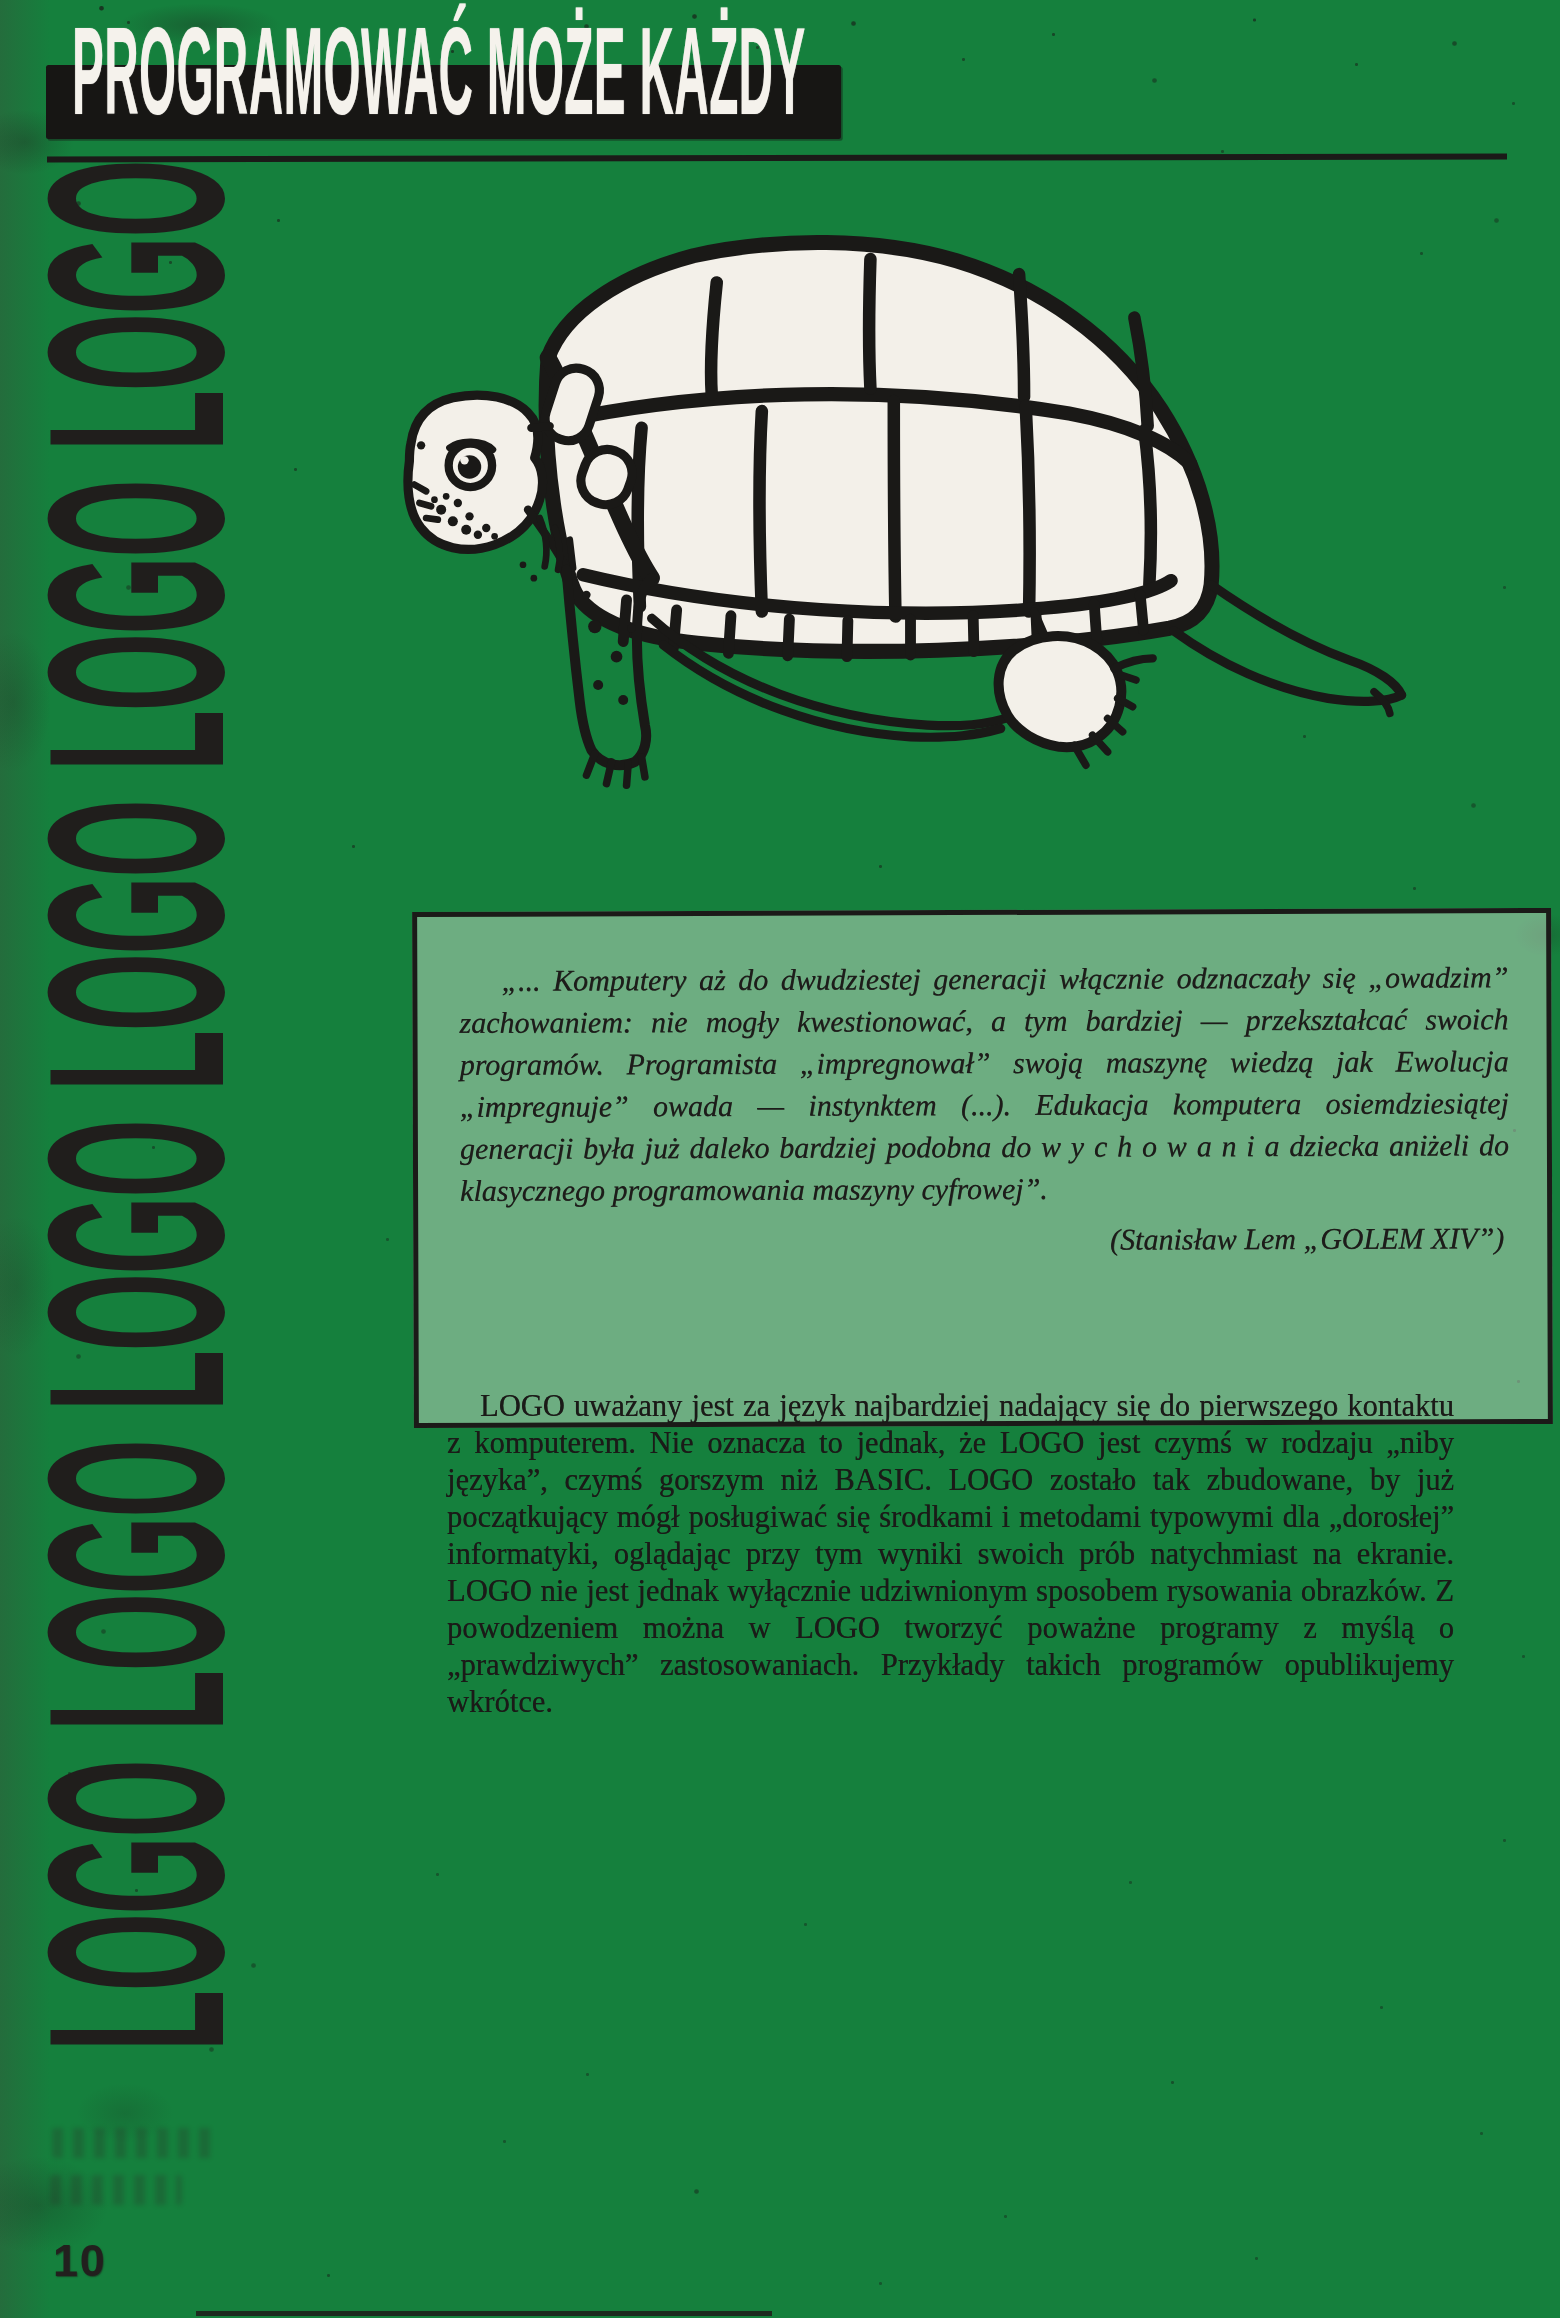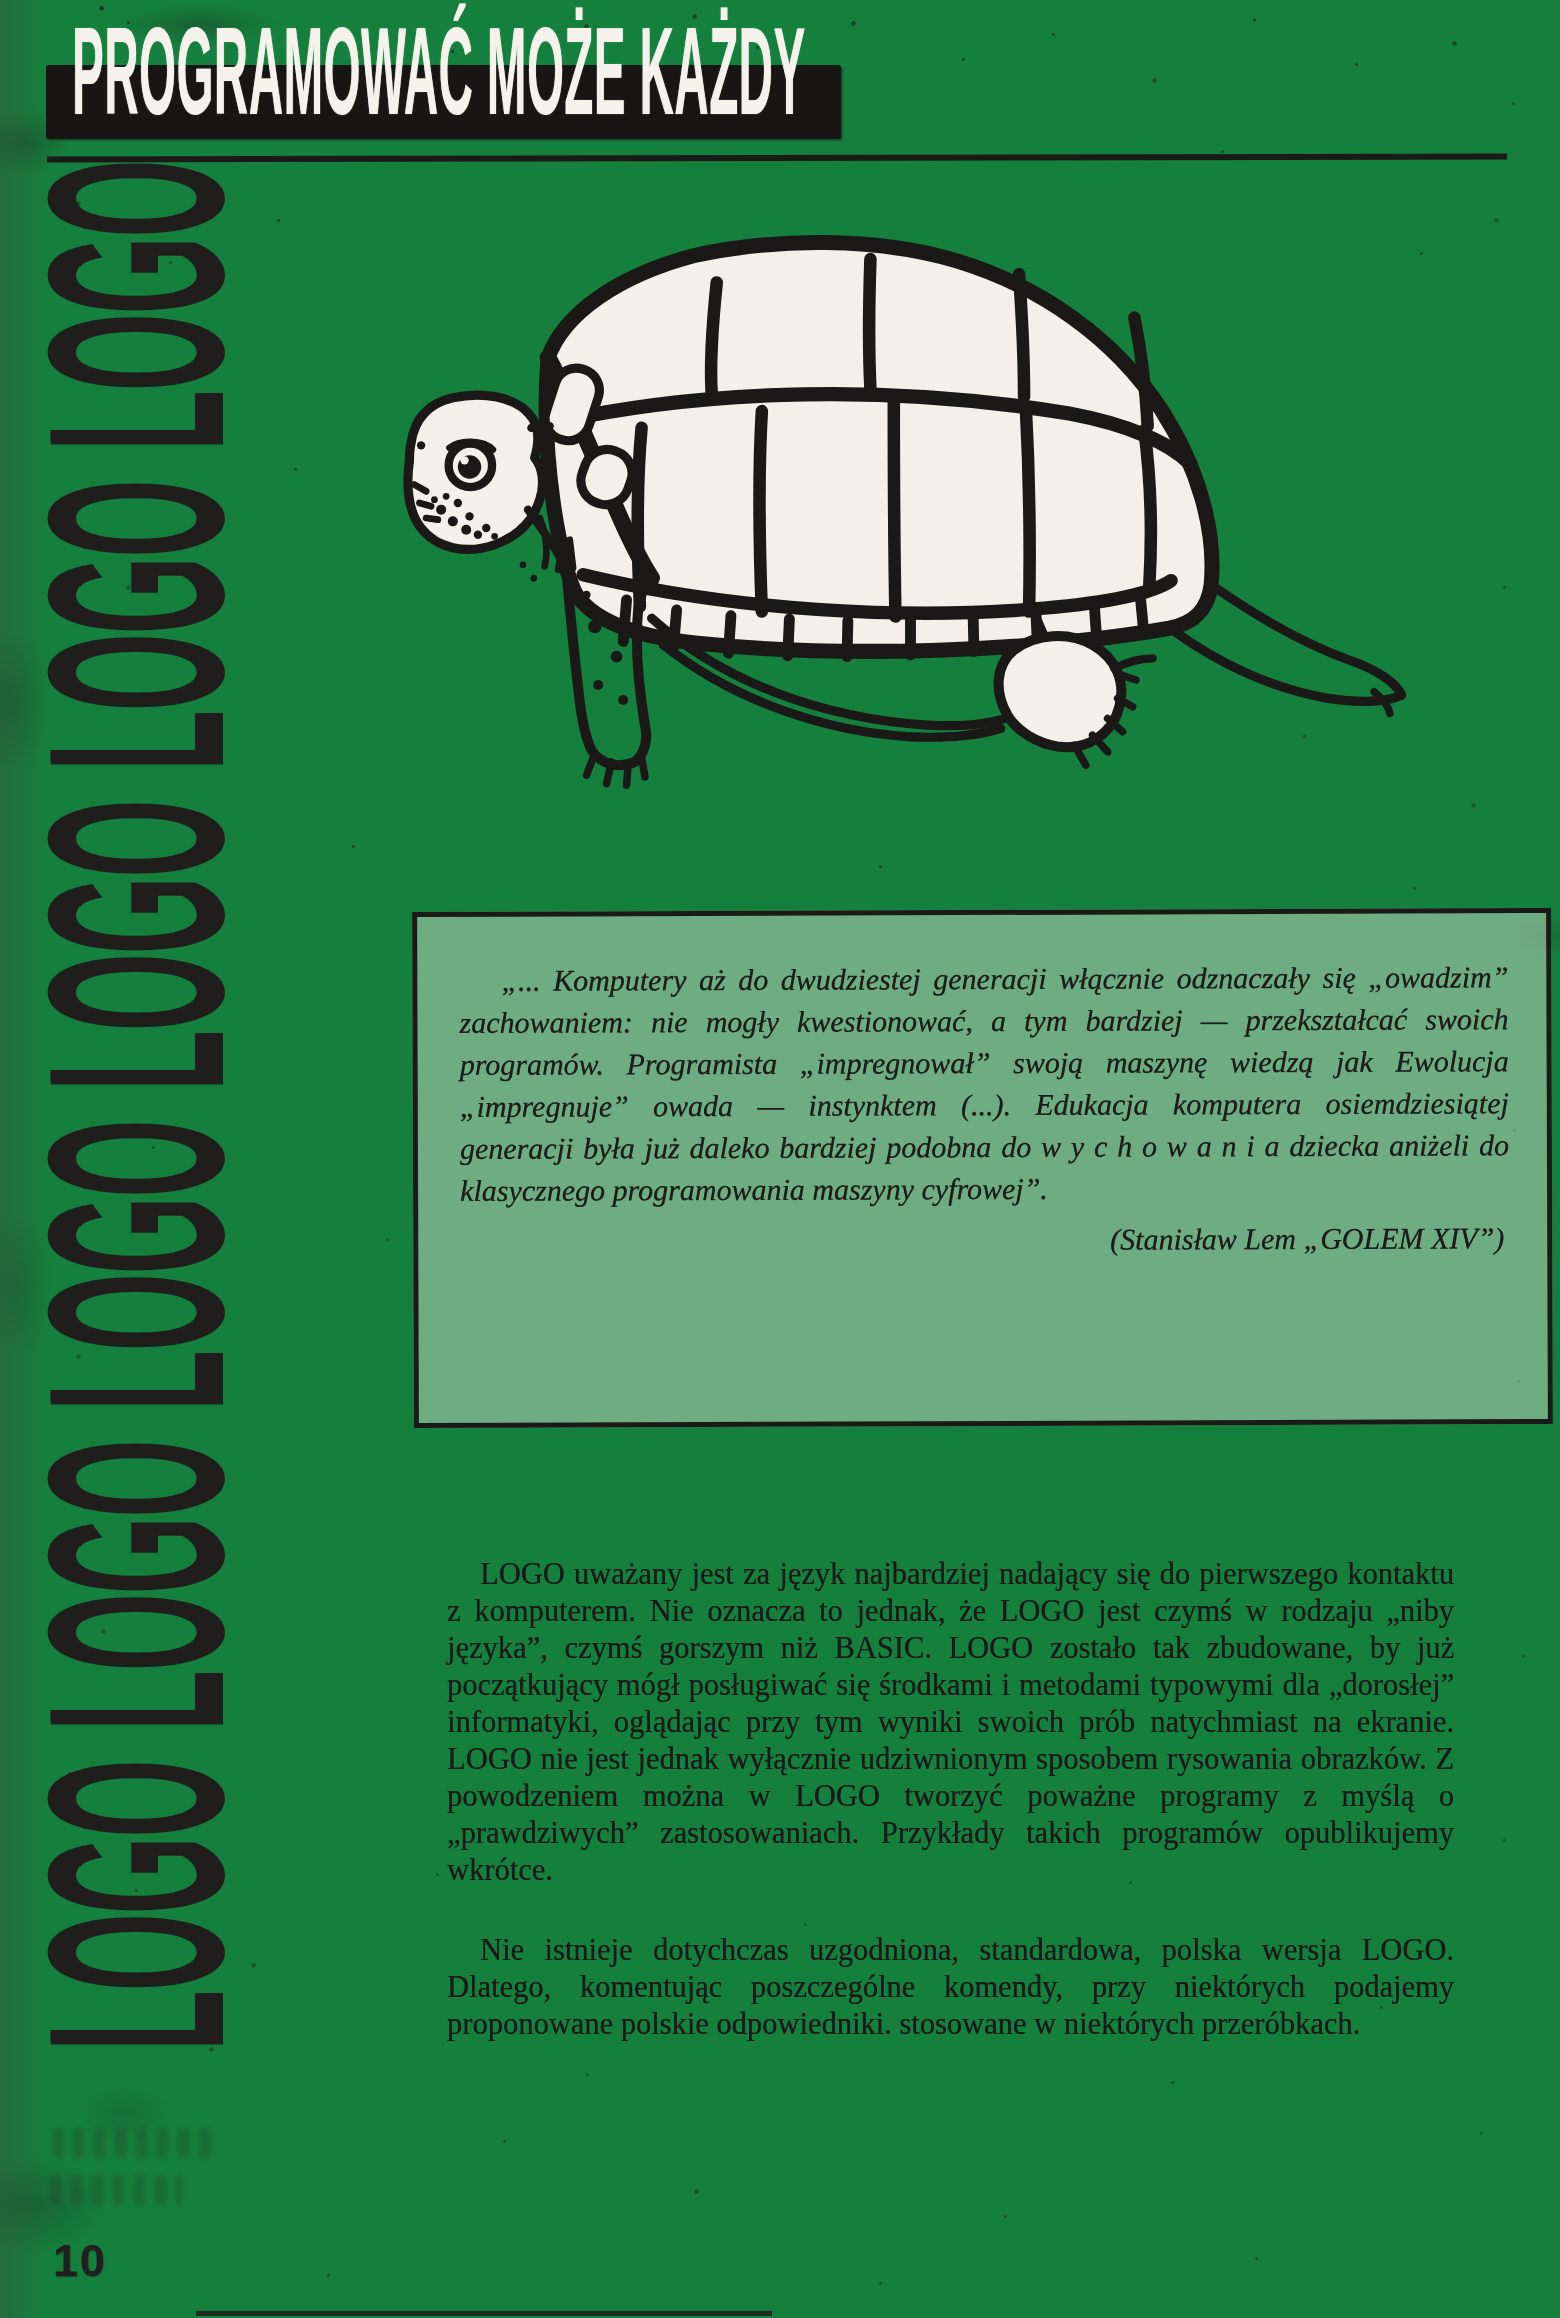--- a/index.html
+++ b/index.html
@@ -105,21 +105,21 @@
     margin:0;font-style:italic;font-size:30px;line-height:42px;
     text-align:justify;text-indent:42px;color:#1d1c1a;
     text-shadow:0.3px 0.3px 0.4px rgba(25,24,22,.7);
   }
   .quote-attr{
     margin-top:10px;font-style:italic;font-size:30px;line-height:40px;
     text-align:right;padding-right:5px;color:#1d1c1a;
     text-shadow:0.3px 0.3px 0.4px rgba(25,24,22,.7);
   }
   
-  .article{position:absolute;left:447px;top:1556px;width:1007px;}
+  .article{position:absolute;left:447px;top:1388px;width:1007px;}
   .article p{
     margin:0;font-size:30.5px;line-height:37px;text-align:justify;
     text-indent:33px;color:#1b1a18;
     text-shadow:0.3px 0.3px 0.4px rgba(25,24,22,.75);
   }
   .article p + p{margin-top:43px;}
   
   .smudge-line{
     position:absolute;height:30px;
     background:repeating-linear-gradient(90deg, rgba(45,42,38,.55) 0 11px, transparent 11px 21px);
@@ -248,21 +248,20 @@
     <path stroke-width="9" d="M1195,548 C1205,556 1212,564 1214,574"></path>
   </svg>
 
   <div class="quote-box">
     <p class="quote-text">„... Komputery aż do dwudziestej generacji włącznie odznaczały się „owadzim” zachowaniem: nie mogły kwestionować, a tym bardziej — przekształcać swoich programów. Programista „impregnował” swoją maszynę wiedzą jak Ewolucja „impregnuje” owada — instynktem (...). Edukacja komputera osiemdziesiątej generacji była już daleko bardziej podobna do w y c h o w a n i a dziecka aniżeli do klasycznego programowania maszyny cyfrowej”.</p>
     <div class="quote-attr">(Stanisław Lem „GOLEM XIV”)</div>
   </div>
 
   <div class="article">
     <p>LOGO uważany jest za język najbardziej nadający się do pierwszego kontaktu z komputerem. Nie oznacza to jednak, że LOGO jest czymś w rodzaju „niby języka”, czymś gorszym niż BASIC. LOGO zostało tak zbudowane, by już początkujący mógł posługiwać się środkami i metodami typowymi dla „dorosłej” informatyki, oglądając przy tym wyniki swoich prób natychmiast na ekranie. LOGO nie jest jednak wyłącznie udziwnionym sposobem rysowania obrazków. Z powodzeniem można w LOGO tworzyć poważne programy z myślą o „prawdziwych” zastosowaniach. Przykłady takich programów opublikujemy wkrótce.</p>
-    <p>Nie istnieje dotychczas uzgodniona, standardowa, polska wersja LOGO. Dlatego, komentując poszczególne komendy, przy niektórych podajemy proponowane polskie odpowiedniki. stosowane w niektórych przeróbkach.</p>
   </div>
 
   <div class="smudge-line sm1"></div>
   <div class="smudge-line sm2"></div>
 
   <div class="page-number">10</div>
 
   <div class="bottom-rule"></div>
 
 </div>

